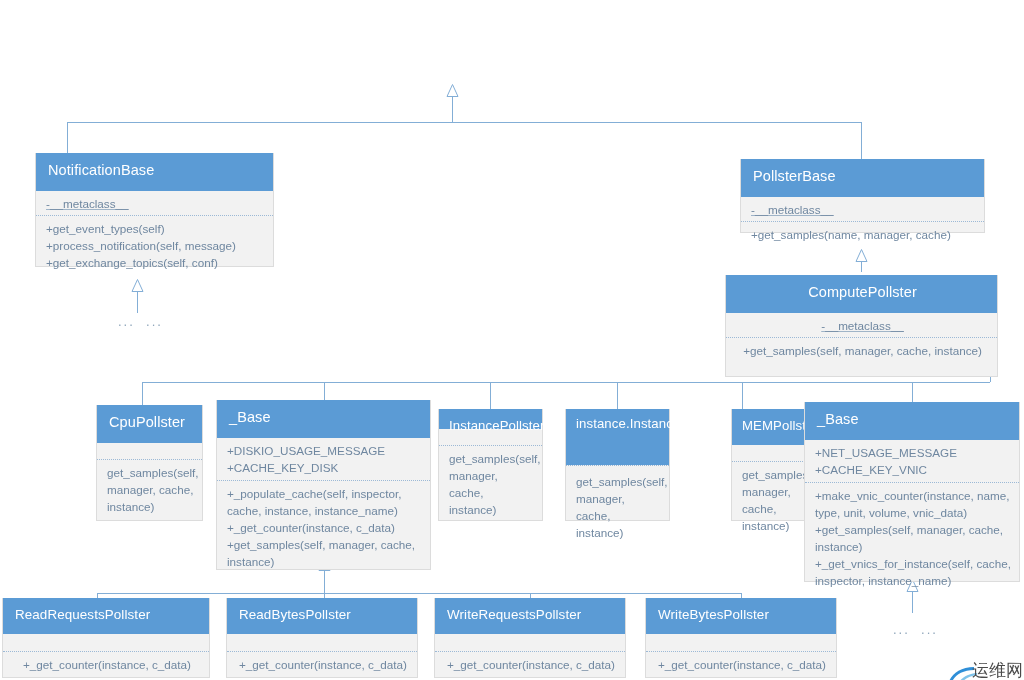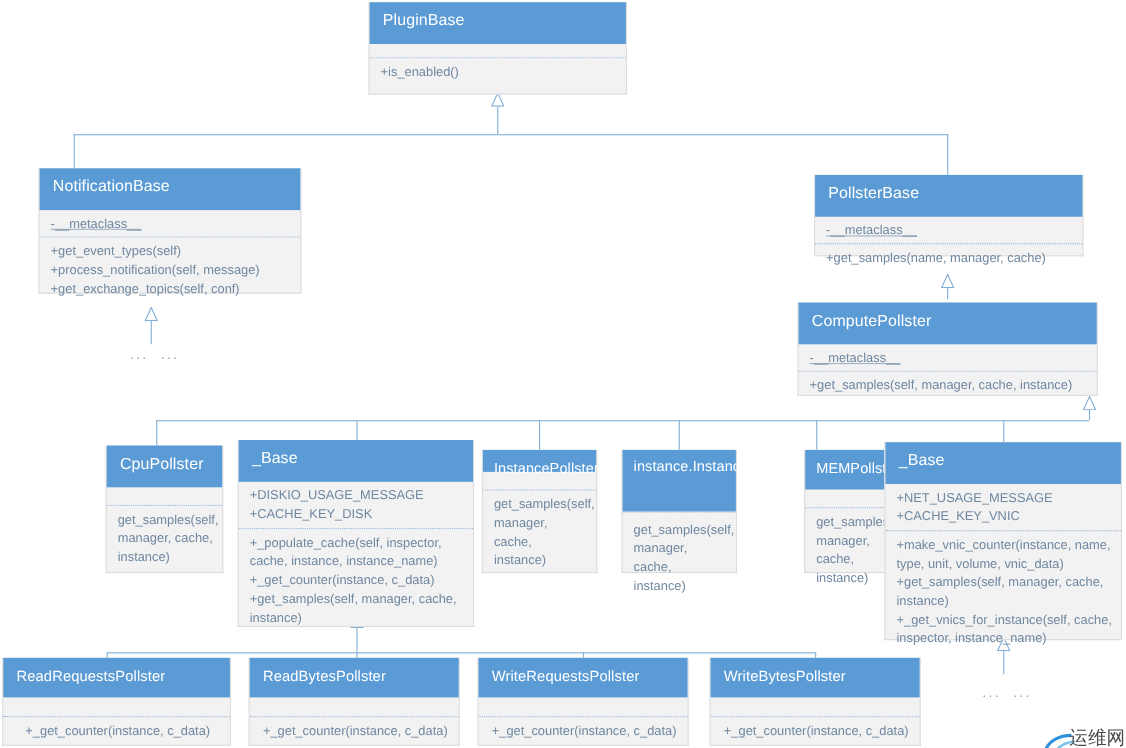--- a/index.html
+++ b/index.html
@@ -160,27 +160,20 @@
   <div class="line-v" style="left:97px; top:593px; height:5px;"></div>
   <div class="line-v" style="left:324px; top:593px; height:5px;"></div>
   <div class="line-v" style="left:530px; top:593px; height:5px;"></div>
   <div class="line-v" style="left:741px; top:593px; height:5px;"></div>
 
   <div class="line-v" style="left:912px; top:591px; height:22px;"></div>
   <svg class="arrow-up" style="left:906px; top:579px; width:13px; height:13px; border:none; filter:none;" viewBox="0 0 13 13">
       <polygon points="6.5,0.5 12,12.5 1,12.5" fill="#ffffff" stroke="#83aed6" stroke-width="1"></polygon>
     </svg>
 
-  <div class="uml-class" style="left:335px; top:2px; width:235px; height:84px;">
-    <div class="uml-header" style="height:38px;">PluginBase</div>
-    <div class="uml-spacer"></div>
-    <div class="uml-compartment dotted-top">
-      <div class="uml-row">+is_enabled()</div>
-    </div>
-  </div>
 
   <div class="uml-class" style="left:35px; top:153px; width:239px; height:114px;">
     <div class="uml-header" style="height:38px;">NotificationBase</div>
     <div class="uml-compartment" style="padding-bottom:2px;">
       <div class="uml-row attr underline-attr">-__metaclass__</div>
     </div>
     <div class="uml-compartment dotted-top">
       <div class="uml-row">+get_event_types(self)</div>
       <div class="uml-row">+process_notification(self, message)</div>
       <div class="uml-row">+get_exchange_topics(self, conf)</div>
@@ -190,21 +183,21 @@
   <div class="uml-class" style="left:740px; top:159px; width:245px; height:74px;">
     <div class="uml-header" style="height:38px;">PollsterBase</div>
     <div class="uml-compartment" style="padding-bottom:2px;">
       <div class="uml-row attr underline-attr">-__metaclass__</div>
     </div>
     <div class="uml-compartment dotted-top">
       <div class="uml-row">+get_samples(name, manager, cache)</div>
     </div>
   </div>
 
-  <div class="uml-class" style="left:725px; top:275px; width:273px; height:85px;">
+  <div class="uml-class" style="left:725px; top:275px; width:273px; height:102px;text-align:center;">
     <div class="uml-header" style="height:38px;">ComputePollster</div>
     <div class="uml-compartment" style="padding-bottom:2px;">
       <div class="uml-row attr underline-attr">-__metaclass__</div>
     </div>
     <div class="uml-compartment dotted-top">
       <div class="uml-row">+get_samples(self, manager, cache, instance)</div>
     </div>
   </div>
 
   <div class="uml-class" style="left:96px; top:405px; width:107px; height:116px;">

